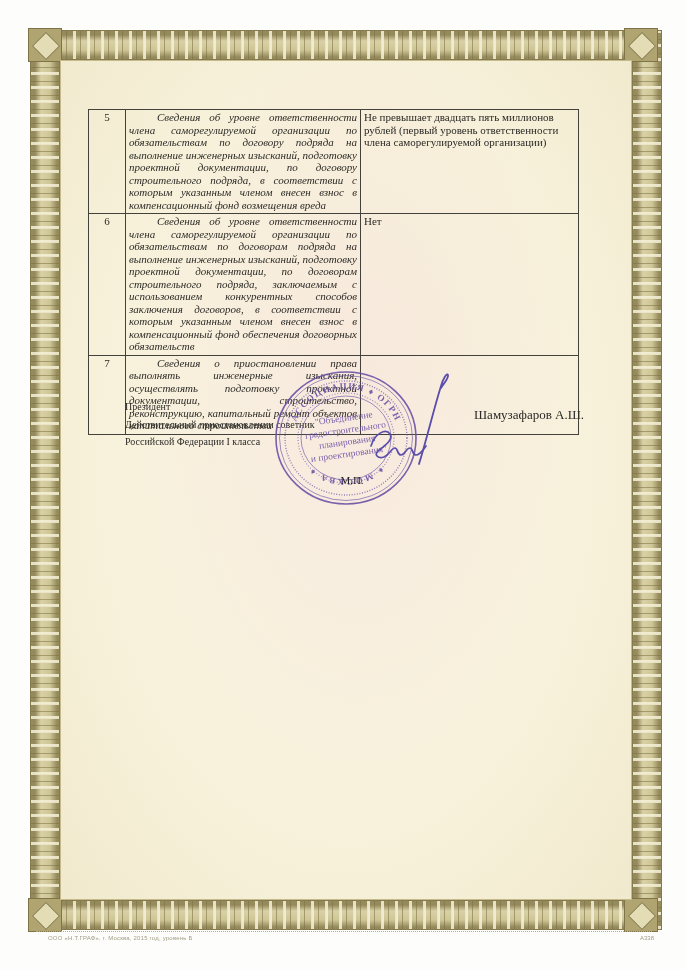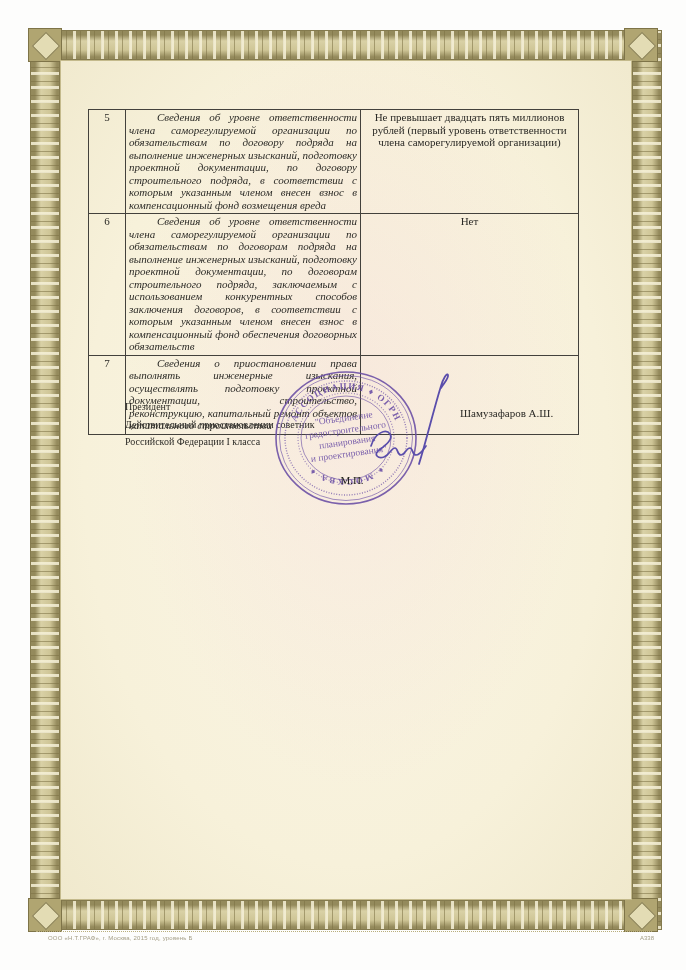--- a/index.html
+++ b/index.html
@@ -61,29 +61,29 @@
     position:absolute;left:88px;top:109px;width:490px;
     border-collapse:collapse;table-layout:fixed;
     font-size:11px;line-height:12.5px;color:var(--text-ink);
   }
   table.doc td{
     border:1px solid #43413c;vertical-align:top;padding:1px 3px 2px 3px;
     background:transparent;
   }
   td.c-num{width:37px;text-align:center;}
   td.c-desc{width:235px;text-align:justify;text-indent:28px;font-style:italic;}
-  td.c-val{width:218px;text-align:center;}
+  td.c-val{width:218px;text-align:left;}
   tr.r5 td{height:86px;} tr.r6 td{height:125px;} tr.r7 td{height:57px;}
   
   .signatory{
     position:absolute;left:93px;top:398px;font-size:10px;line-height:17.5px;
     color:var(--text-ink);width:300px;margin-left:32px;
   }
   .sig-name{
-    position:absolute;left:460px;top:407px;font-size:11px;color:var(--text-ink);
+    position:absolute;left:474px;top:407px;font-size:13px;color:var(--text-ink);
     white-space:nowrap;
   }
   .seal-mark{
     position:absolute;left:330px;top:474px;width:44px;text-align:center;
     font-size:11px;color:#24231f;z-index:4;
   }
   
   .stamp-wrap{position:absolute;left:268px;top:368px;width:156px;height:142px;z-index:3;opacity:.9;}
   .stamp-line{stroke:var(--stamp-purple);fill:none;}
   .stamp-text{fill:var(--stamp-purple);font-family:"Liberation Serif","DejaVu Serif",serif;}

